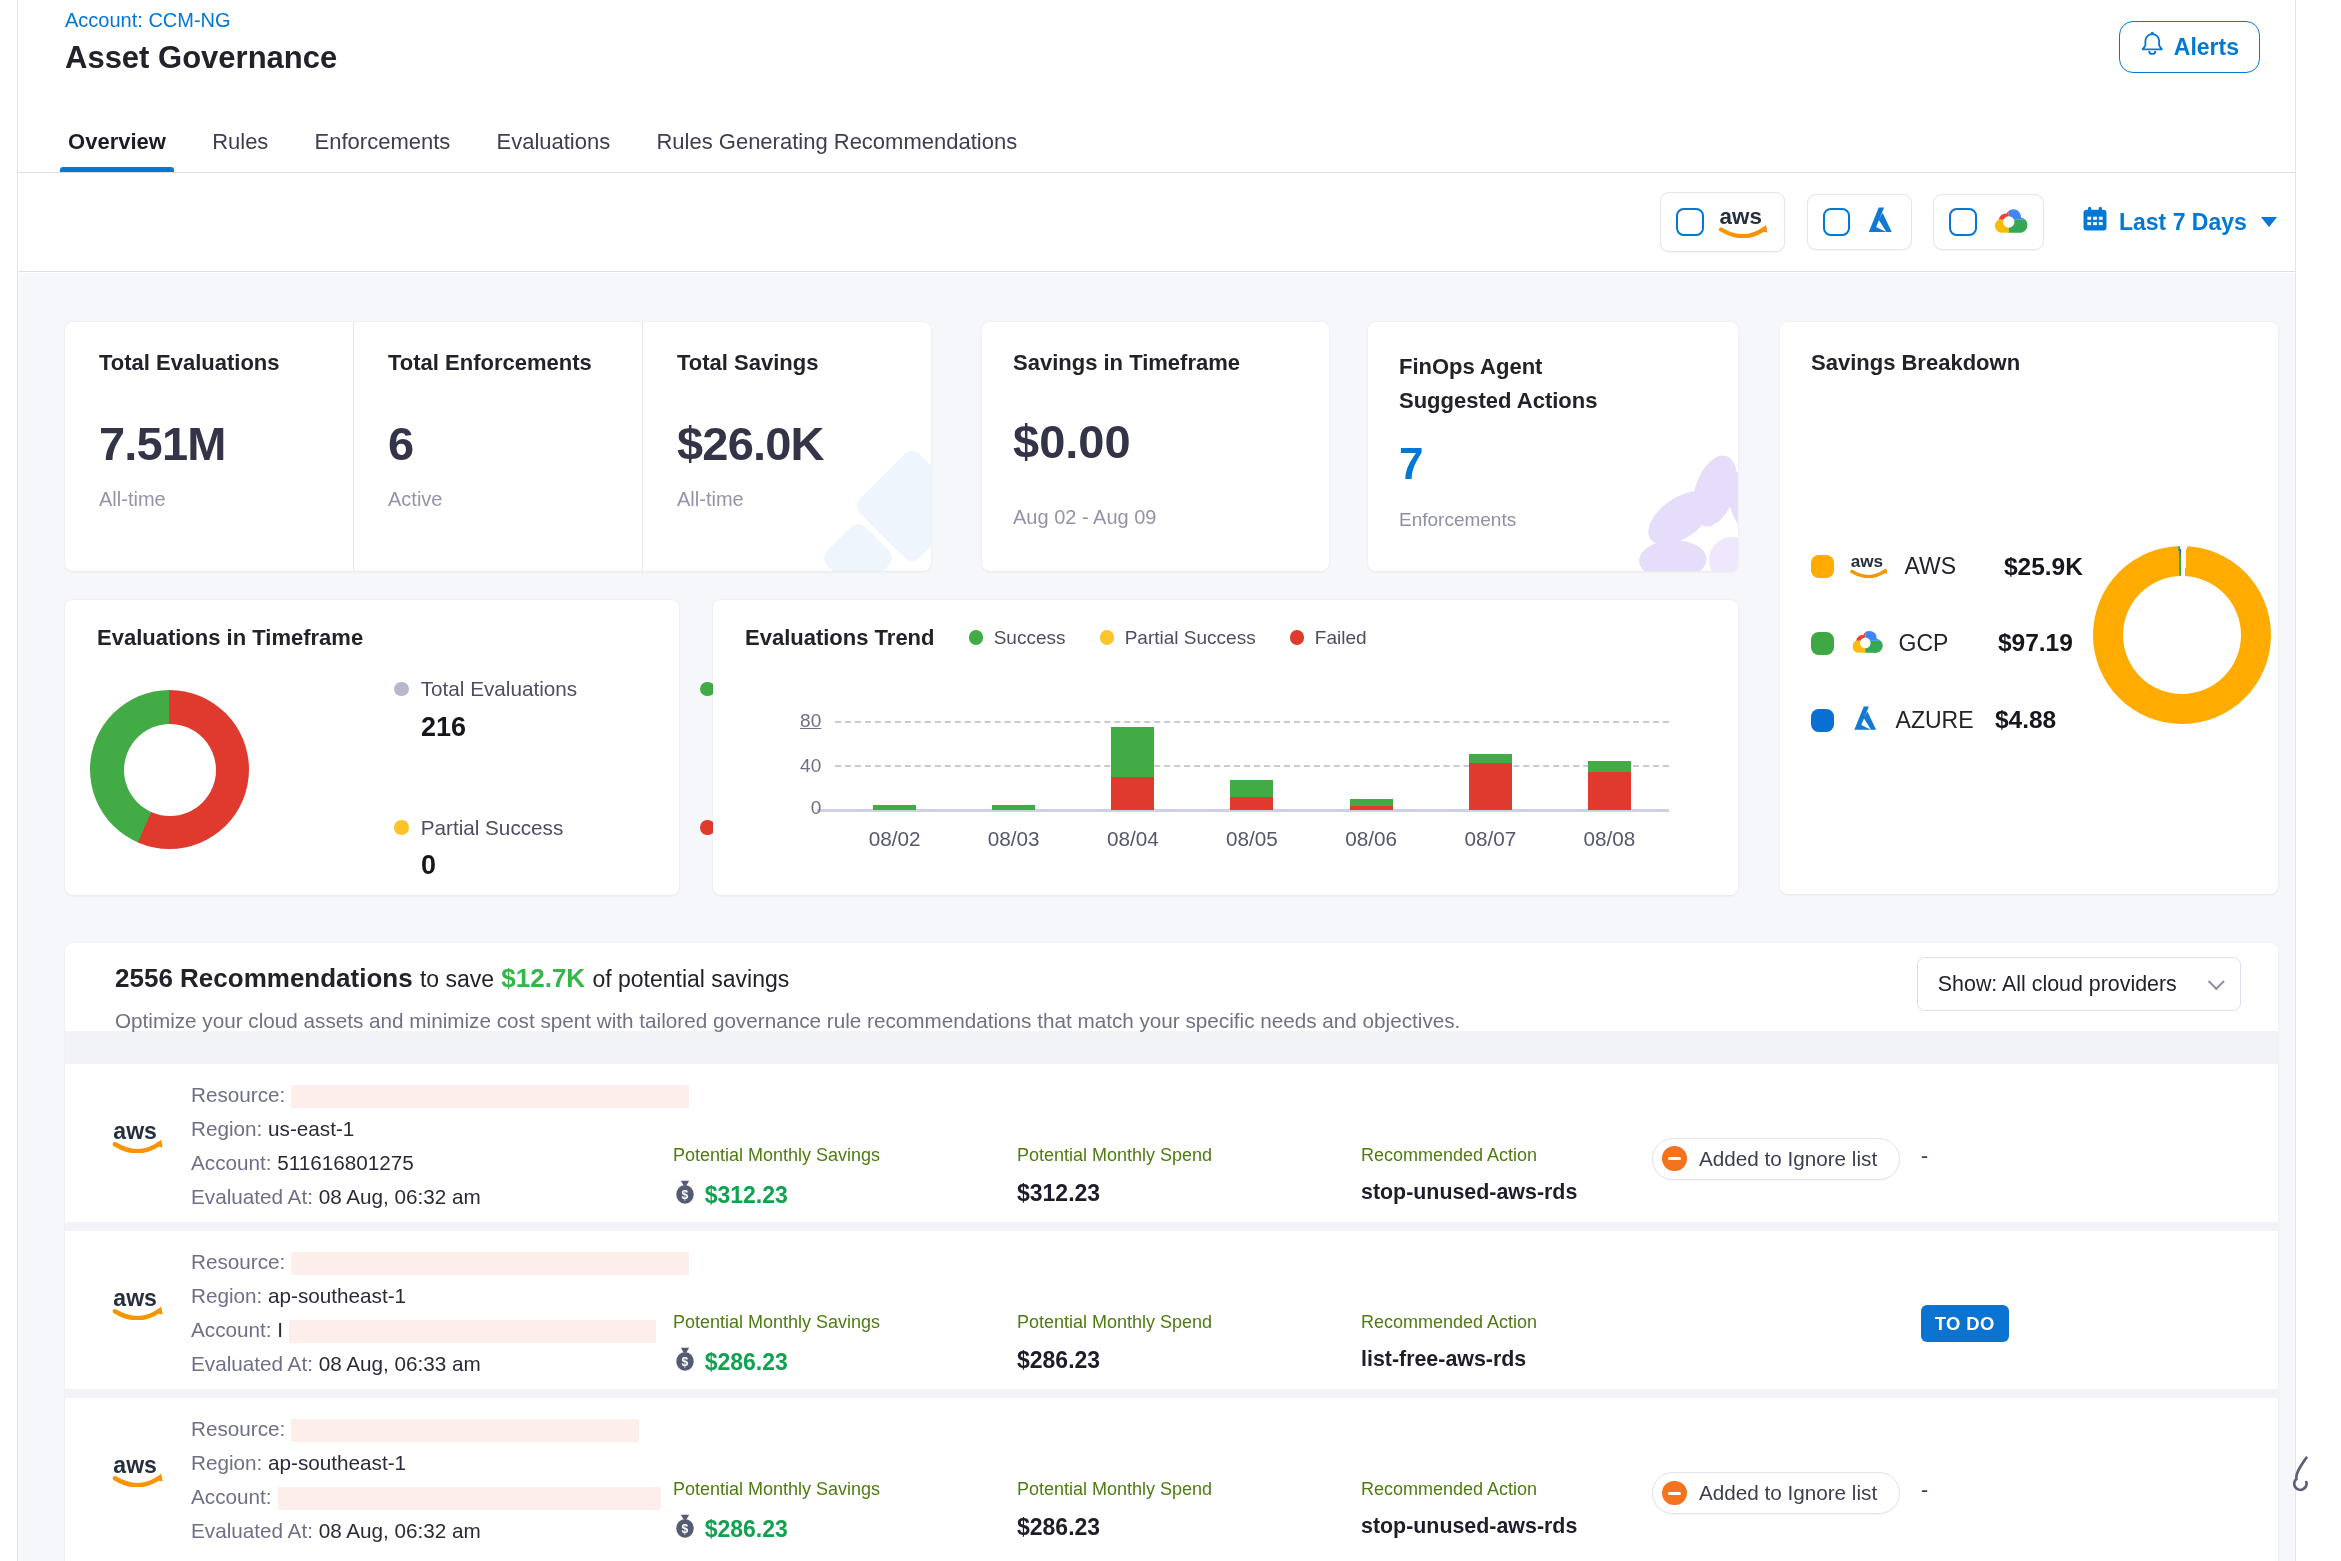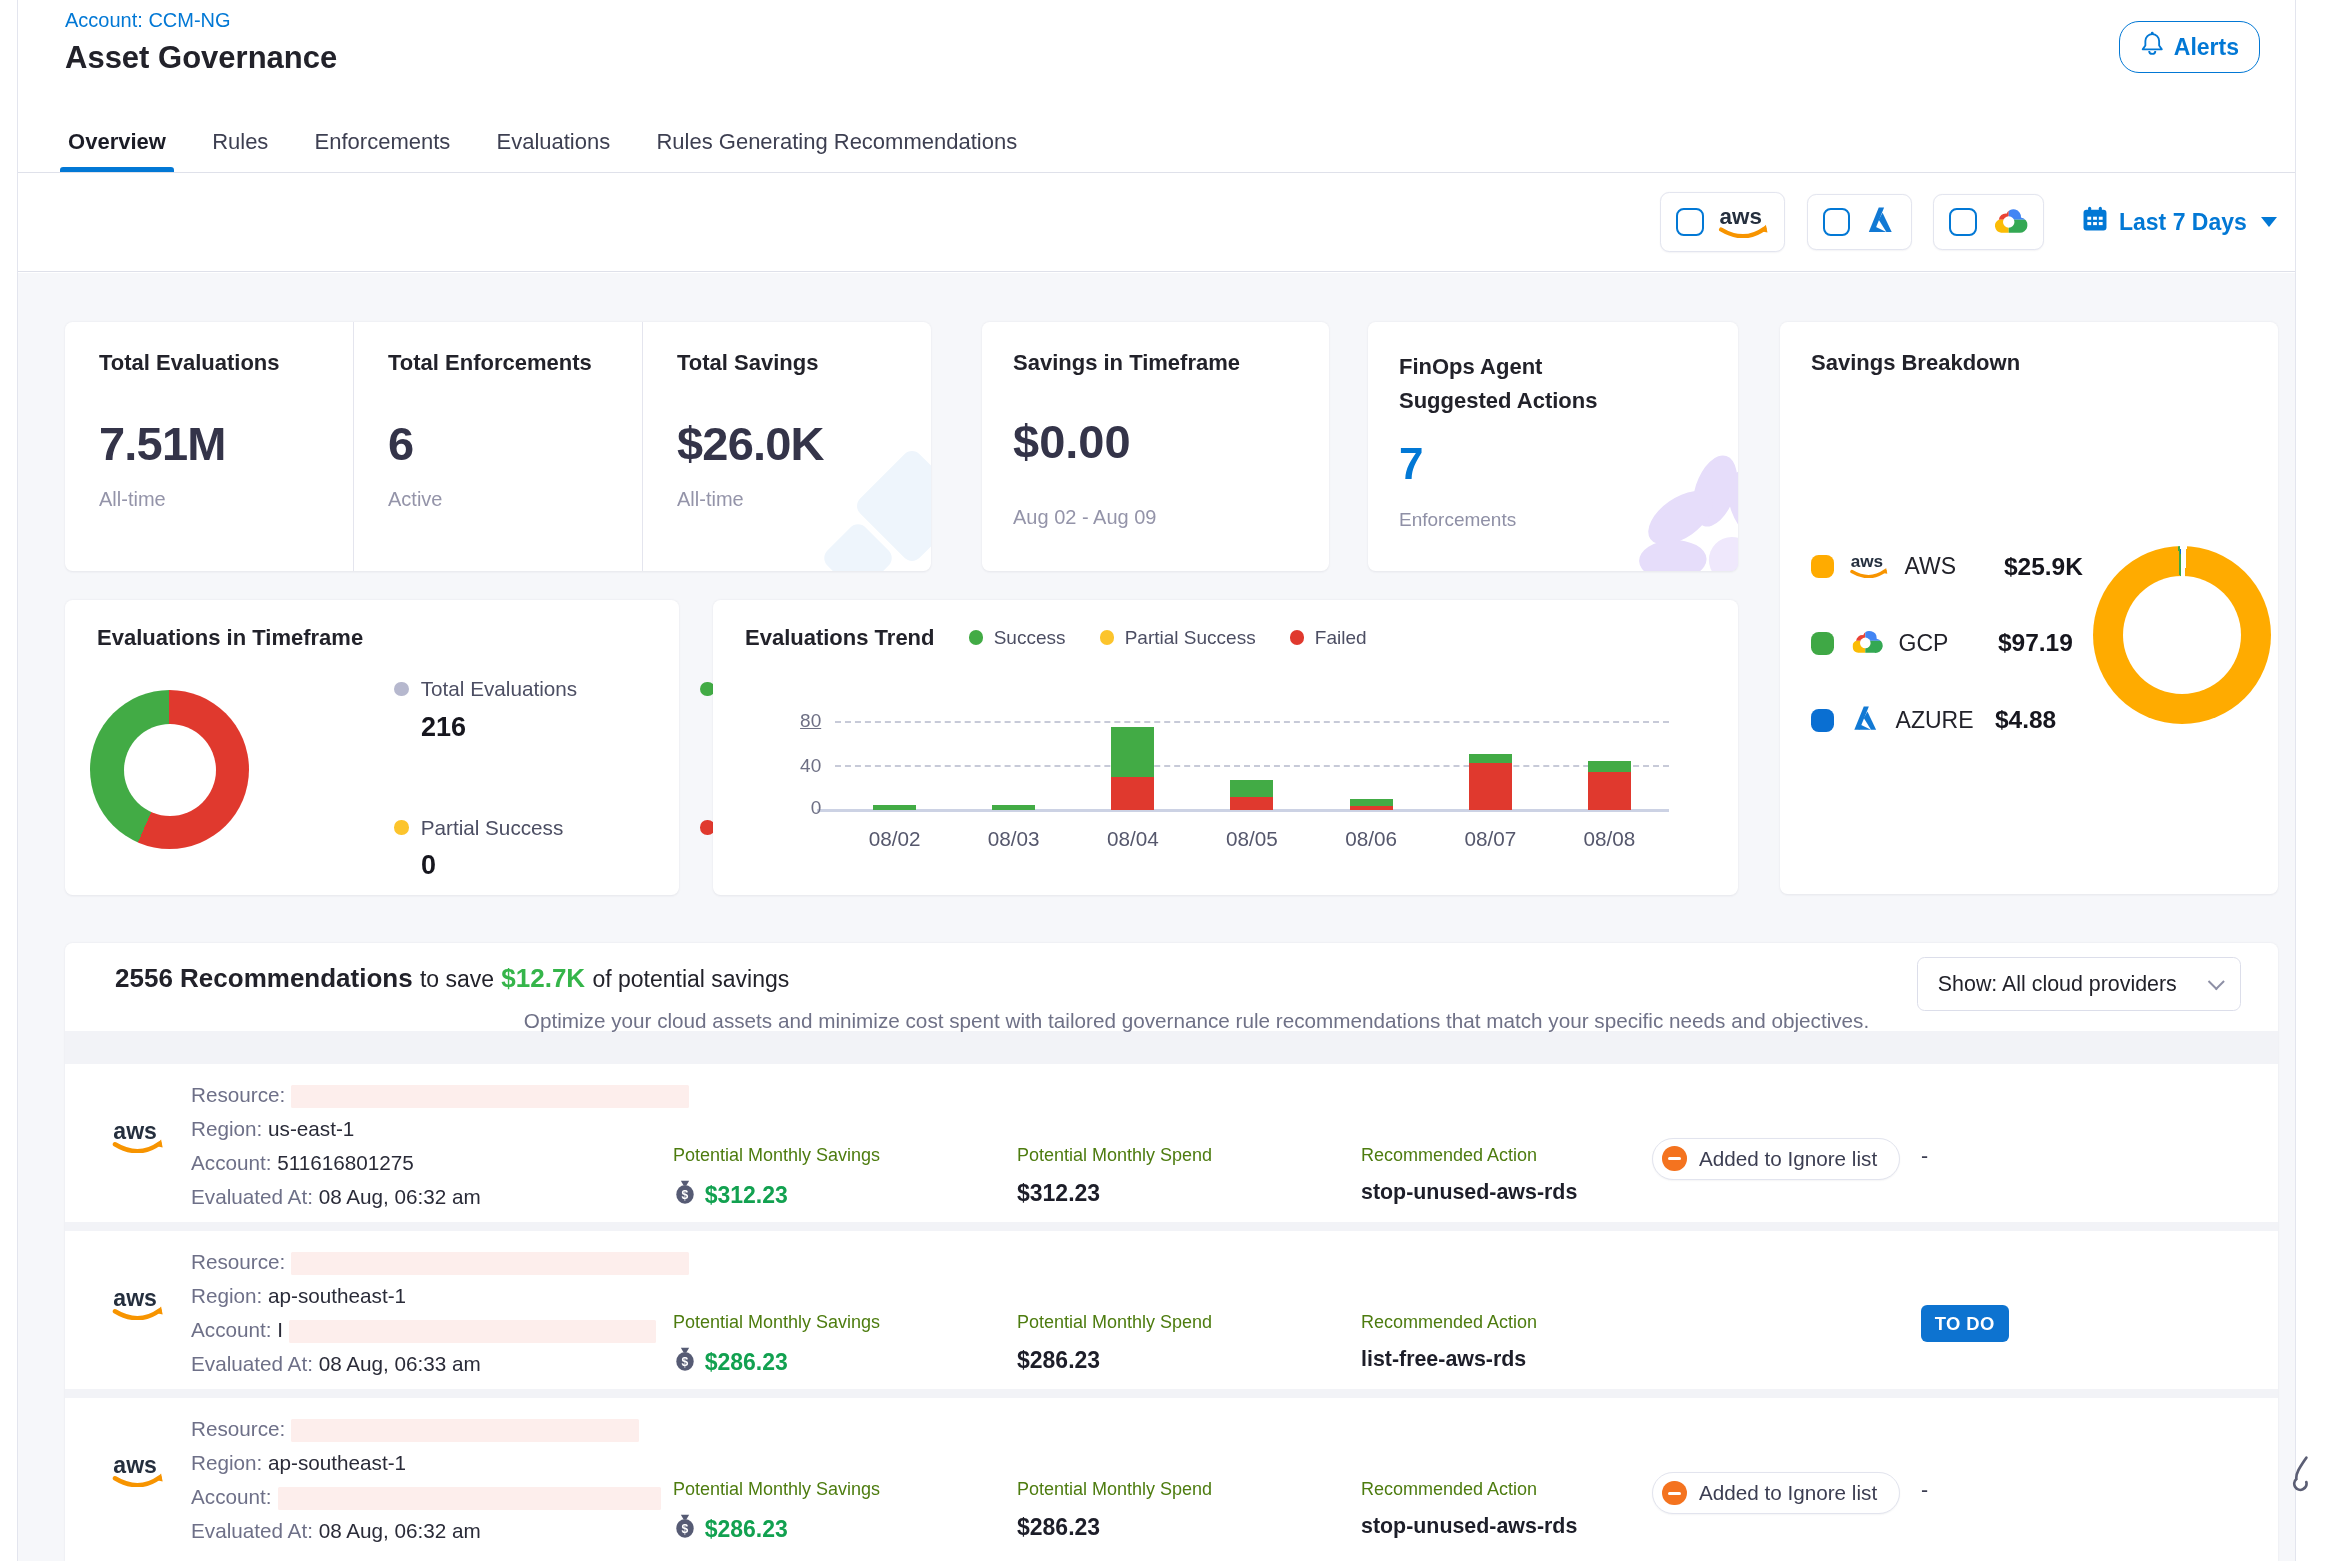--- a/index.html
+++ b/index.html
@@ -7,21 +7,21 @@
               font-family:"Liberation Sans", sans-serif; color:#22222a; }
   .page { position:absolute; inset:0; }
   .content { position:absolute; left:17px; top:0; width:2279px; height:1561px;
              border-left:0.8px solid #e3e5ee; border-right:0.8px solid #e3e5ee; background:#fff; }
 
   
   .hdr { position:relative; height:173px; border-bottom:0.8px solid #dfe1ea; background:#fff; }
   .account-link { position:absolute; left:47px; top:9.2px; font-size:20px; color:#0278d5; cursor:pointer; }
   .page-title { position:absolute; left:47px; top:40px; font-size:31px; font-weight:bold; color:#22222a; }
   .alerts-btn { position:absolute; right:35px; top:21.4px; height:52px; display:flex; align-items:center; gap:9.2px;
-                padding:0 20px; border:1.9px solid #0278d5; border-radius:20px; background:#fff;
+                padding:0 20px; border:1.9px solid #0278d5; border-radius:14px; background:#fff;
                 color:#0278d5; font-size:23px; font-weight:bold; cursor:pointer; }
   .tabs { position:absolute; left:47px; bottom:0; display:flex; gap:40px; }
   .tab { font-size:22px; color:#3d3f51; padding:0 3.1px 17px 3.1px; cursor:pointer; position:relative; }
   .tab.active { color:#1b1c26; font-weight:bold; }
   .tab.active::after { content:""; position:absolute; left:-4.6px; right:-4.6px; bottom:0; height:4.6px;
                        background:#0278d5; border-radius:3.1px 3.1px 0 0; }
 
   
   .filterbar { position:relative; height:99px; border-bottom:0.8px solid #dfe1ea; background:#fff;
                display:flex; align-items:center; justify-content:flex-end; gap:21.4px; padding-right:18.4px; }
@@ -85,21 +85,21 @@
   .xlabels { position:absolute; left:122px; top:227px; width:834px; display:flex; }
   .xlab { flex:1; text-align:center; font-size:20.7px; color:#55576c; }
 
   
   #recs { left:47px; top:670px; width:2213px; height:635px; overflow:hidden; }
   .recs-head { position:relative; height:88px; padding:20px 0 0 50px; }
   .recs-title { font-size:26px; }
   .recs-title b { font-size:26px; font-weight:bold; }
   .recs-title .mid { font-size:23px; font-weight:normal; }
   .recs-title .green { color:#35b54a; font-weight:bold; }
-  .recs-sub { font-size:20.7px; color:#6f7187; margin-top:15.3px;text-align:center; }
+  .recs-sub { font-size:20.7px; color:#6f7187; margin-top:15.3px; }
   .show-dd { position:absolute; right:37px; top:13.8px; display:flex; align-items:center; gap:31px;
              border:1.1px solid #dcdeea; border-radius:7.7px; background:#fff; padding:13.8px 20px;
              font-size:21.4px; color:#22222a; cursor:pointer; }
   .dd-caret { width:12.2px; height:12.2px; border-right:2.3px solid #8d8fa5; border-bottom:2.3px solid #8d8fa5;
               transform:rotate(45deg) translateY(-3.1px); }
   .strip { height:33px; background:#f2f3f7; }
   .rec-row { height:158px; background:#fff; display:grid;
              grid-template-columns:80px 482px 344px 344px 291px 1fr; padding:13.8px 0 0 46px; }
   .row-gap { height:9.2px; background:#f2f3f7; }
   .det-line { font-size:20.7px; line-height:34px; color:#6e7088; white-space:nowrap; }

